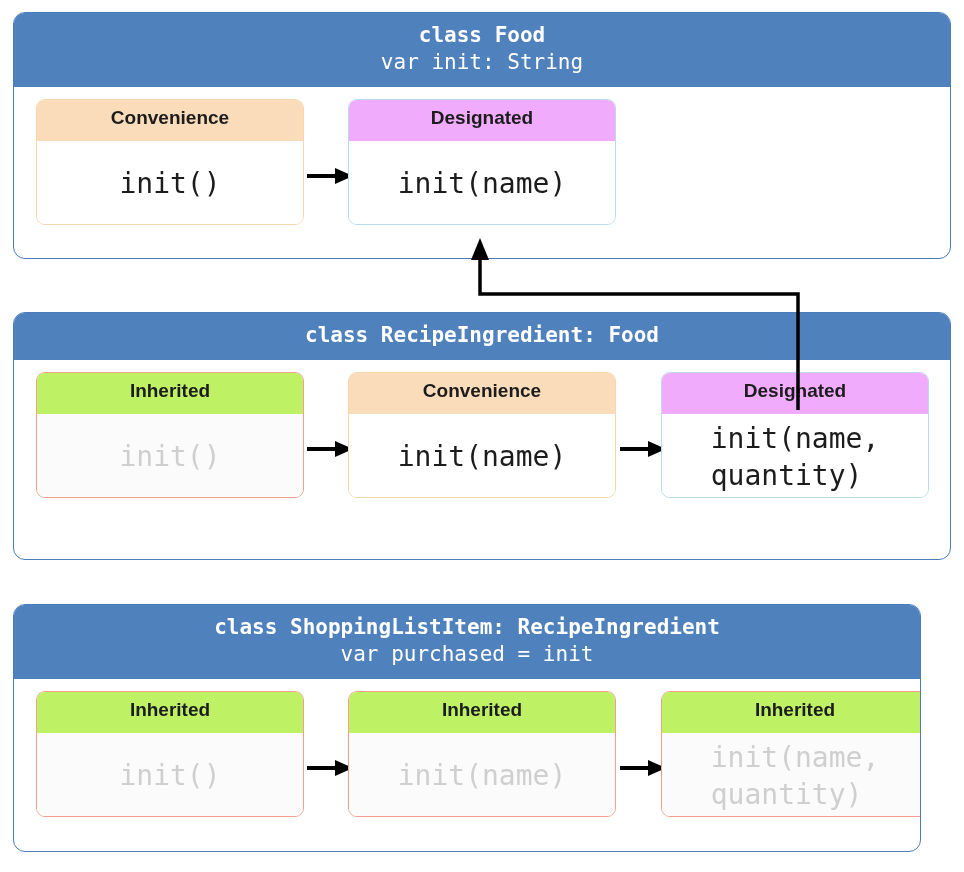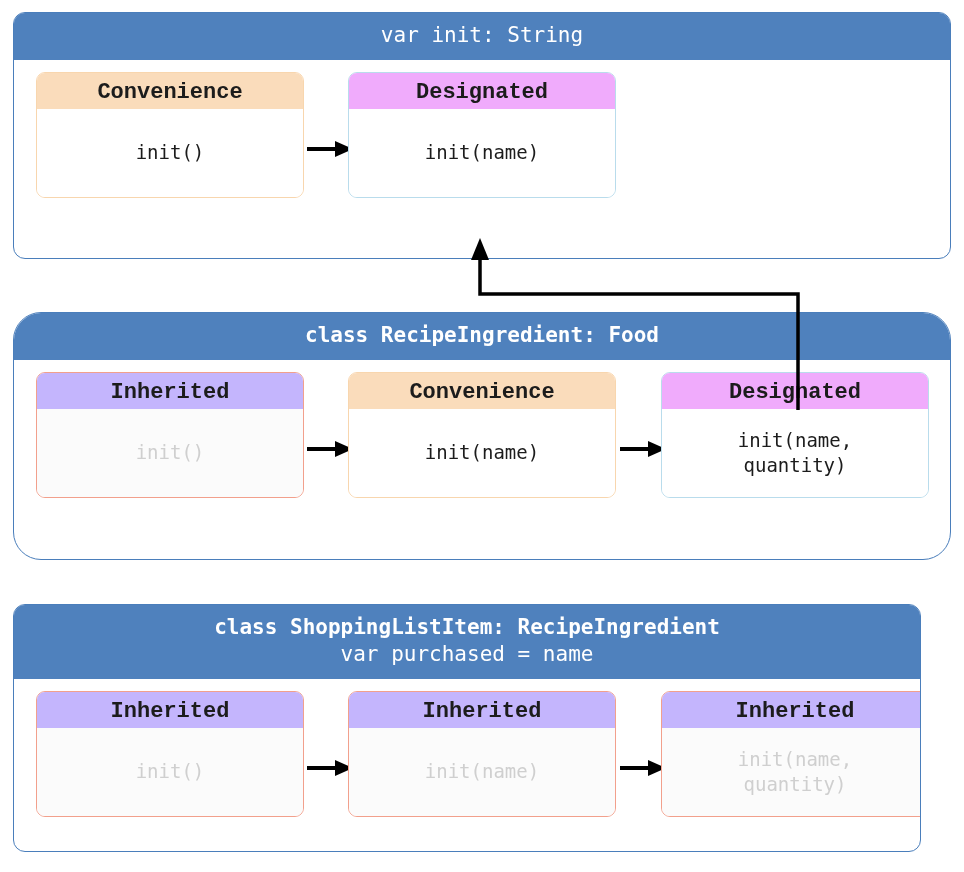--- a/index.html
+++ b/index.html
@@ -63,51 +63,50 @@
     box-sizing: border-box;
     border-radius: 9px;
     overflow: hidden;
     border: 1.5px solid transparent;
     background: #ffffff;
   }
   .card-head {
     box-sizing: border-box;
     width: 100%;
     text-align: center;
-    font-size: 22px;
+    font-size: 19px;
     font-weight: bold;
     color: #1c1c1c;
-    padding: 7px 4px 4px 4px;
-    font-family: Liberation Mono, monospace;
+    padding: 7px 4px 12px 4px;
+    font-family: Liberation Sans, sans-serif;
   }
   .card-body {
     box-sizing: border-box;
     width: 100%;
     display: flex;
     align-items: center;
     justify-content: center;
-    text-align: center;
     font-family: "DejaVu Sans Mono", "Liberation Mono", monospace;
-    font-size: 19px;
+    font-size: 28px;
     line-height: 1.32;
     color: #1c1c1c;
     white-space: pre-line;
   }
 
   
   .card.convenience { border-color: #f8d6ae; }
   .card.convenience .card-head { background: #fadcbb; }
   .card.convenience .card-body { background: #ffffff; }
 
   .card.designated { border-color: #b9dcec; }
   .card.designated .card-head { background: #f0abfc; }
   .card.designated .card-body { background: #ffffff; }
 
   .card.inherited { border-color: #f2a08c; }
-  .card.inherited .card-head { background: #c4b5fd; }
+  .card.inherited .card-head { background: #bef264; }
   .card.inherited .card-body { background: #fbfbfb; color: #cfcfcf; }
 
   
   .arrow {
     position: absolute;
     height: 18px;
   }
   .arrow svg { display: block; }
 
   
@@ -120,20 +119,21 @@
     pointer-events: none;
   }
 </style>
 </head>
 <body>
 
 <div id="canvas">
 
   <div class="class-box" style="left:13px; top:12px; width:938px; height:247px;">
     <div class="class-header">
+      <div class="class-title">class Food</div>
       <div class="class-sub">var init: String</div>
     </div>
     <div class="class-body" style="height:160px;">
 
       <div class="card convenience" style="left:22px; top:12px; width:268px; height:126px;">
         <div class="card-head">Convenience</div>
         <div class="card-body" style="height:88px;">init()</div>
       </div>
 
       <div class="arrow" style="left:293px; top:80px; width:46px;">
@@ -144,21 +144,21 @@
       </div>
 
       <div class="card designated" style="left:334px; top:12px; width:268px; height:126px;">
         <div class="card-head">Designated</div>
         <div class="card-body" style="height:88px;">init(name)</div>
       </div>
 
     </div>
   </div>
 
-  <div class="class-box" style="left:13px; top:312px; width:938px; height:248px;border-radius:28px;">
+  <div class="class-box" style="left:13px; top:312px; width:938px; height:248px;">
     <div class="class-header">
       <div class="class-title">class RecipeIngredient: Food</div>
     </div>
     <div class="class-body" style="height:161px;">
 
       <div class="card inherited" style="left:22px; top:12px; width:268px; height:126px;">
         <div class="card-head">Inherited</div>
         <div class="card-body" style="height:88px;">init()</div>
       </div>
 
@@ -186,21 +186,21 @@
         <div class="card-body" style="height:88px;">init(name,
 quantity)</div>
       </div>
 
     </div>
   </div>
 
   <div class="class-box" style="left:13px; top:604px; width:908px; height:248px;">
     <div class="class-header">
       <div class="class-title">class ShoppingListItem: RecipeIngredient</div>
-      <div class="class-sub">var purchased = name</div>
+      <div class="class-sub">var purchased = init</div>
     </div>
     <div class="class-body" style="height:161px;">
 
       <div class="card inherited" style="left:22px; top:12px; width:268px; height:126px;">
         <div class="card-head">Inherited</div>
         <div class="card-body" style="height:88px;">init()</div>
       </div>
 
       <div class="arrow" style="left:293px; top:80px; width:46px;">
         <svg width="46" height="18" viewBox="0 0 46 18">

